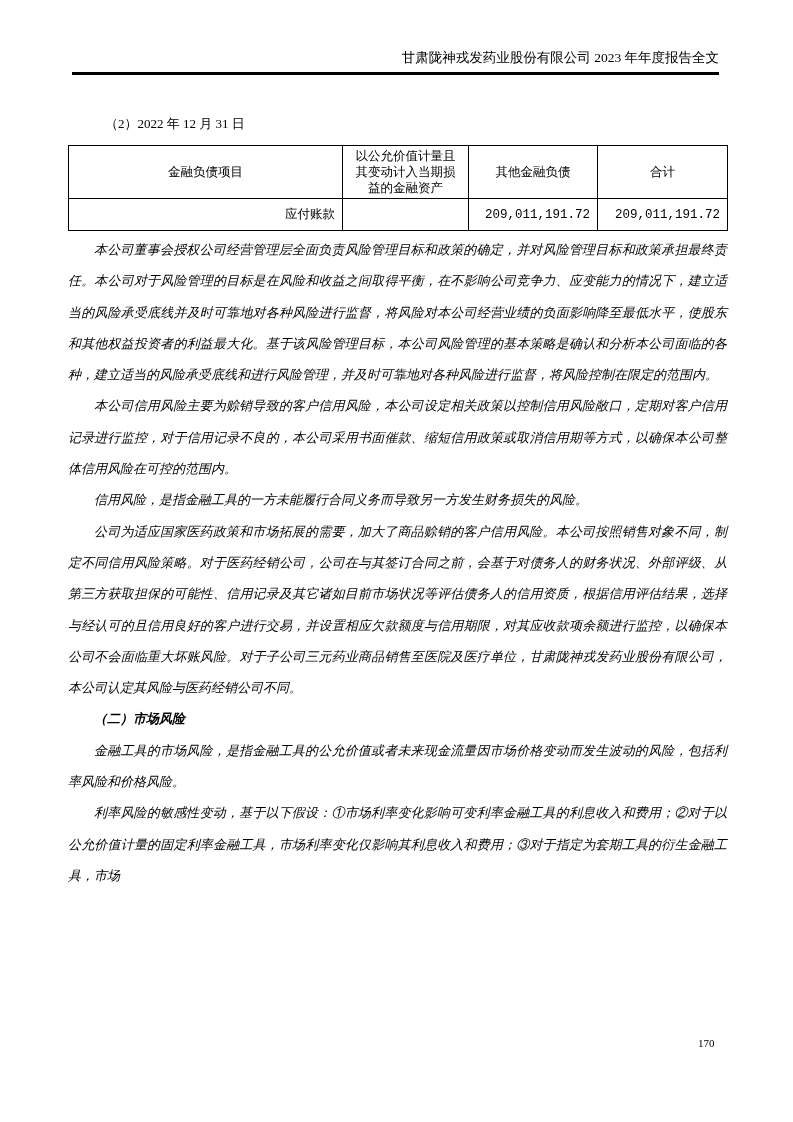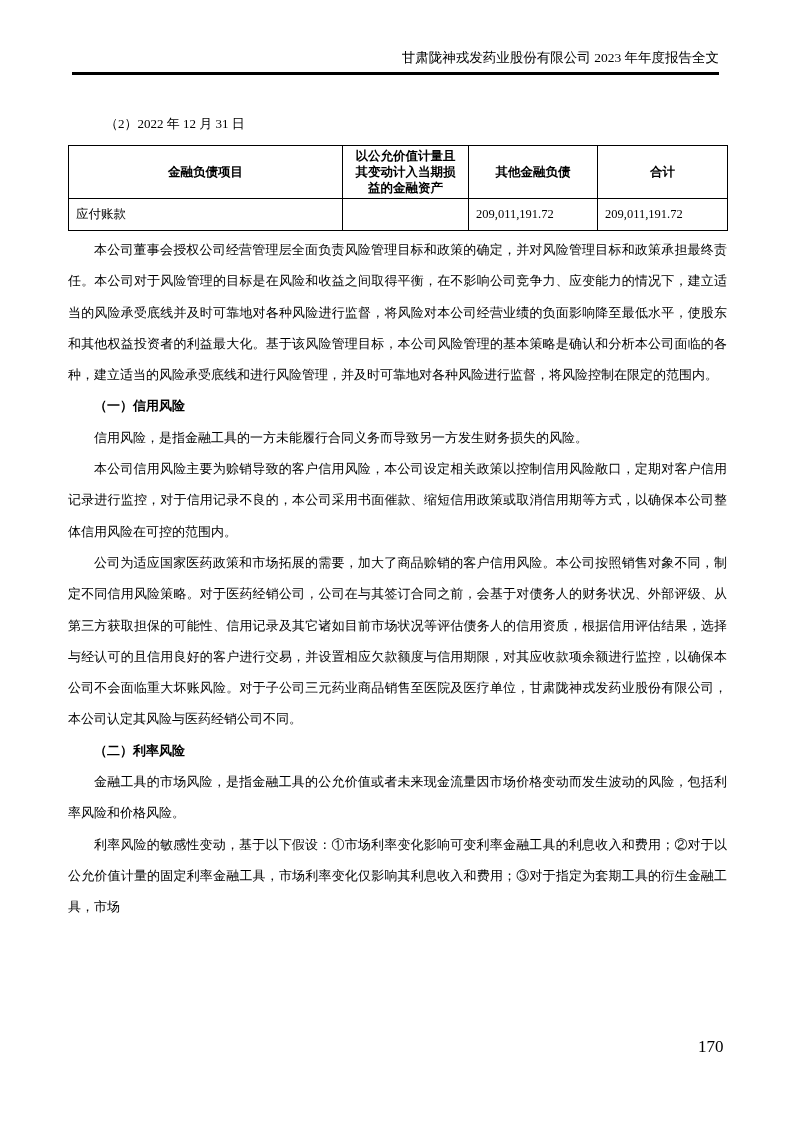--- a/index.html
+++ b/index.html
@@ -53,49 +53,49 @@
   table.fin-table td {
     border: 1.5px solid #000000;
     padding: 2px 7px;
     font-weight: normal;
     overflow: hidden;
   }
   table.fin-table thead th {
     height: 44px;
     vertical-align: middle;
     line-height: 16px;
-    font-weight: bold;
   }
   table.fin-table tbody td {
     height: 27px;
     vertical-align: middle;
   }
-  .cell-item  { text-align: left; }
-  .cell-num   { text-align: left; }
+  .cell-item  { text-align: right; }
+  .cell-num   { text-align: right; font-family: Liberation Mono, monospace; }
   
   .paragraphs {
     margin-top: 3px;
     font-size: 13px;
     line-height: 31.3px;
     text-align: justify;
     text-justify: inter-ideograph;
+    font-style: italic;
   }
   .paragraphs p {
     margin: 0;
     text-indent: 2em;
   }
   .paragraphs p.bold {
     font-weight: bold;
   }
   
   .page-number {
     position: absolute;
     top: 1037px;
     left: 698px;
-    font-size: 17px;
+    font-size: 11px;
   }
 </style>
 </head>
 <body>
 
 <div class="page">
 
   <div class="report-header">
     <span>甘肃陇神戎发药业股份有限公司 2023 年年度报告全文</span>
   </div>
@@ -124,25 +124,24 @@
           <td class="cell-item">应付账款</td>
           <td class="cell-num"></td>
           <td class="cell-num">209,011,191.72</td>
           <td class="cell-num">209,011,191.72</td>
         </tr>
       </tbody>
     </table>
 
     <div class="paragraphs">
       <p>本公司董事会授权公司经营管理层全面负责风险管理目标和政策的确定，并对风险管理目标和政策承担最终责任。本公司对于风险管理的目标是在风险和收益之间取得平衡，在不影响公司竞争力、应变能力的情况下，建立适当的风险承受底线并及时可靠地对各种风险进行监督，将风险对本公司经营业绩的负面影响降至最低水平，使股东和其他权益投资者的利益最大化。基于该风险管理目标，本公司风险管理的基本策略是确认和分析本公司面临的各种，建立适当的风险承受底线和进行风险管理，并及时可靠地对各种风险进行监督，将风险控制在限定的范围内。</p>
-      <p class="bold">（一）信用风险</p>
+      <p>本公司信用风险主要为赊销导致的客户信用风险，本公司设定相关政策以控制信用风险敞口，定期对客户信用记录进行监控，对于信用记录不良的，本公司采用书面催款、缩短信用政策或取消信用期等方式，以确保本公司整体信用风险在可控的范围内。</p>
       <p>信用风险，是指金融工具的一方未能履行合同义务而导致另一方发生财务损失的风险。</p>
-      <p>本公司信用风险主要为赊销导致的客户信用风险，本公司设定相关政策以控制信用风险敞口，定期对客户信用记录进行监控，对于信用记录不良的，本公司采用书面催款、缩短信用政策或取消信用期等方式，以确保本公司整体信用风险在可控的范围内。</p>
       <p>公司为适应国家医药政策和市场拓展的需要，加大了商品赊销的客户信用风险。本公司按照销售对象不同，制定不同信用风险策略。对于医药经销公司，公司在与其签订合同之前，会基于对债务人的财务状况、外部评级、从第三方获取担保的可能性、信用记录及其它诸如目前市场状况等评估债务人的信用资质，根据信用评估结果，选择与经认可的且信用良好的客户进行交易，并设置相应欠款额度与信用期限，对其应收款项余额进行监控，以确保本公司不会面临重大坏账风险。对于子公司三元药业商品销售至医院及医疗单位，甘肃陇神戎发药业股份有限公司，本公司认定其风险与医药经销公司不同。</p>
-      <p class="bold">（二）利率风险</p>
+      <p class="bold">（二）市场风险</p>
       <p>金融工具的市场风险，是指金融工具的公允价值或者未来现金流量因市场价格变动而发生波动的风险，包括利率风险和价格风险。</p>
       <p>利率风险的敏感性变动，基于以下假设：①市场利率变化影响可变利率金融工具的利息收入和费用；②对于以公允价值计量的固定利率金融工具，市场利率变化仅影响其利息收入和费用；③对于指定为套期工具的衍生金融工具，市场</p>
     </div>
 
   </div>
 
   <div class="page-number">170</div>
 
 </div>
 

